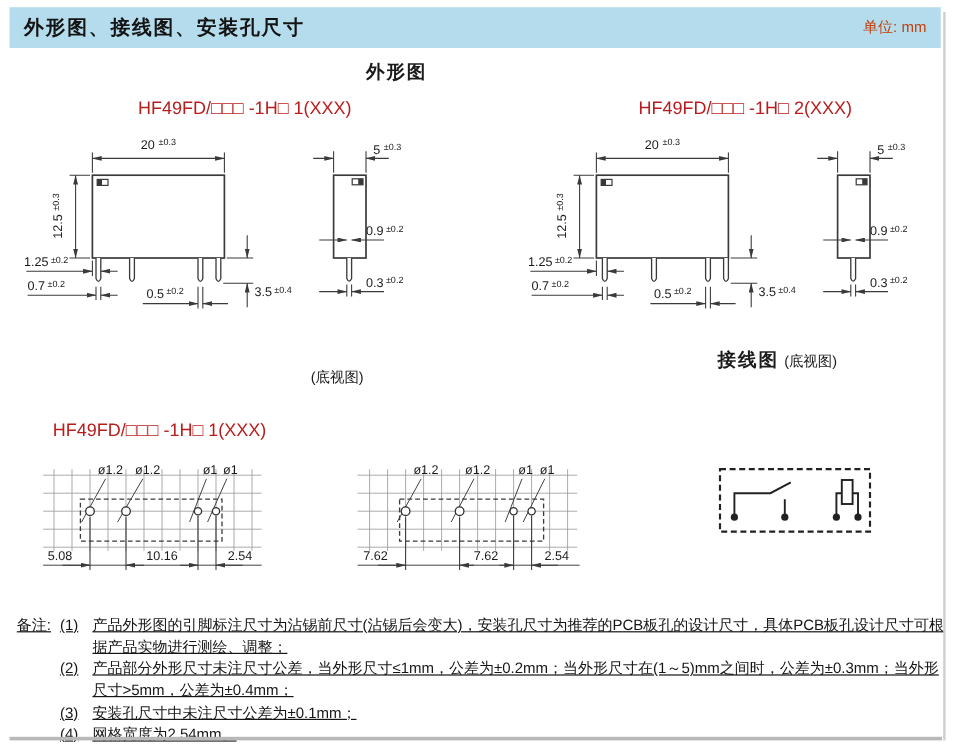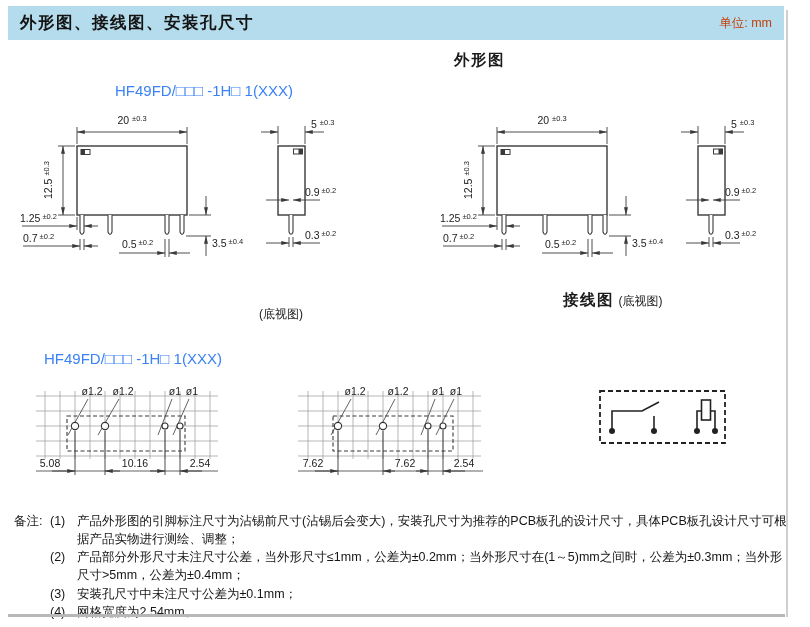--- a/index.html
+++ b/index.html
@@ -5,41 +5,41 @@
   html,body{margin:0;padding:0;}
   .page{position:relative;width:810px;height:627px;background:#fff;overflow:hidden;
         font-family:"Liberation Sans",sans-serif;color:#1b1b1b;}
   .abs{position:absolute;}
   .header-bar{position:absolute;left:8px;top:6px;width:776px;height:34px;background:#b5dcec;
         display:flex;align-items:center;justify-content:space-between;padding:0 12px;box-sizing:border-box;}
   .header-title{font-size:16.5px;font-weight:bold;letter-spacing:1.5px;color:#141414;}
   .unit-label{font-size:12.5px;color:#c2410c;}
   .sec{position:absolute;font-size:15.5px;font-weight:bold;letter-spacing:1.5px;color:#1b1b1b;}
   .sub{position:absolute;font-size:12px;color:#1b1b1b;}
-  .model{position:absolute;font-size:15px;color:#3b82f6;}
+  .model{position:absolute;font-size:15px;color:#b91c1c;}
   .frame-b{position:absolute;left:8px;top:614px;width:777px;height:3px;background:#b8b8b8;}
   .frame-r{position:absolute;left:786px;top:10px;width:2px;height:607px;background:#cfcfcf;}
   
   .body{fill:#fff;stroke:#3a3a3a;stroke-width:1.4;}
   .mark{fill:none;stroke:#3a3a3a;stroke-width:1;}
   .markfill{fill:#3a3a3a;}
   .pin{fill:#fff;stroke:#3a3a3a;stroke-width:1.1;}
   .dim{stroke:#3a3a3a;stroke-width:0.9;fill:none;}
   .thin{stroke-width:0.8;}
   .dt{font-family:"Liberation Sans",sans-serif;font-size:10.5px;fill:#1b1b1b;}
   .tol{font-size:7.5px;}
   .grid{stroke:#9a9a9a;stroke-width:0.7;}
   .dash{fill:none;stroke:#3a3a3a;stroke-width:1.1;stroke-dasharray:4 2.5;}
   .hole{fill:#fff;stroke:#333;stroke-width:1.1;}
   .wire{fill:none;stroke:#222;stroke-width:1.6;}
   .wdash{fill:none;stroke:#222;stroke-width:1.8;stroke-dasharray:5 3;}
   .dot{fill:#222;}
   
   .notes{position:absolute;left:14px;top:512px;width:776px;font-size:12.5px;line-height:1.45;color:#161616;}
-  .notes-row{display:flex;}
+  .notes-row{display:flex;text-decoration:underline;}
   .notes-label{width:36px;flex:none;}
   .note-items{flex:1;}
   .note-item{display:flex;}
   .note-num{width:27px;flex:none;}
   .note-text{flex:1;}
 </style>
 </head>
 <body>
 
 <div class="page">
@@ -50,23 +50,24 @@
         <path d="M0 0 L12 3 L0 6 Z" fill="#3a3a3a"></path>
       </marker>
     </defs>
   </svg>
 
   <div class="header-bar" style="background: rgb(181, 220, 236);">
     <span class="header-title">外形图、接线图、安装孔尺寸</span>
     <span class="unit-label">单位: mm</span>
   </div>
 
-  <div class="sec" style="left:305px;top:50px;width:200px;text-align:right;">外形图</div>
+  <div class="sec" style="left:305px;top:50px;width:200px;text-align:left;">外形图</div>
 
   <div class="model" style="left:115px;top:82px;">HF49FD/□□□ -1H□ 1(XXX)</div>
+  <div class="model" style="left:532px;top:82px;">HF49FD/□□□ -1H□ 2(XXX)</div>
 
   <svg class="abs" style="left:18px;top:108px;" width="240" height="160" viewBox="0 0 240 160">
     <g>
       <rect class="body" x="59" y="38" width="110" height="69"></rect>
       <rect class="mark" x="63" y="41.5" width="9" height="5"></rect>
       <rect class="markfill" x="63" y="41.5" width="4" height="5"></rect>
       <path class="pin" d="M62 107 V124 Q64 129 66 124 V107"></path>
       <path class="pin" d="M90 107 V124 Q92 129 94 124 V107"></path>
       <path class="pin" d="M147 107 V124 Q149 129 151 124 V107"></path>
       <path class="pin" d="M162 107 V124 Q164 129 166 124 V107"></path>
@@ -200,21 +201,21 @@
       <line class="dim" x1="31" y1="129" x2="31" y2="139"></line>
       <line class="dim" x1="35" y1="129" x2="35" y2="139"></line>
       <line class="dim" x1="8" y1="135" x2="31" y2="135" marker-end="url(#arr)"></line>
       <line class="dim" x1="62" y1="135" x2="35" y2="135" marker-end="url(#arr)"></line>
       <text class="dt" x="47" y="131"><tspan>0.3</tspan><tspan class="tol" dx="2" dy="-3">±0.2</tspan></text>
     </g>
   </svg>
 
   <div class="sub" style="left:196px;top:306px;width:170px;text-align:center;">(底视图)</div>
 
-  <div class="abs" style="left:563px;top:290px;">
+  <div class="abs" style="left:598px;top:290px;">
     <span class="sec" style="position:static;">接线图</span>
     <span class="sub" style="position:static;">(底视图)</span>
   </div>
 
   <div class="model" style="left:44px;top:350px;">HF49FD/□□□ -1H□ 1(XXX)</div>
 
   <svg class="abs" style="left:20px;top:383px;" width="240" height="100" viewBox="0 0 240 100">
     <g class="grid">
       <line x1="25" y1="8" x2="25" y2="76"></line>
         <line x1="40" y1="8" x2="40" y2="76"></line>

